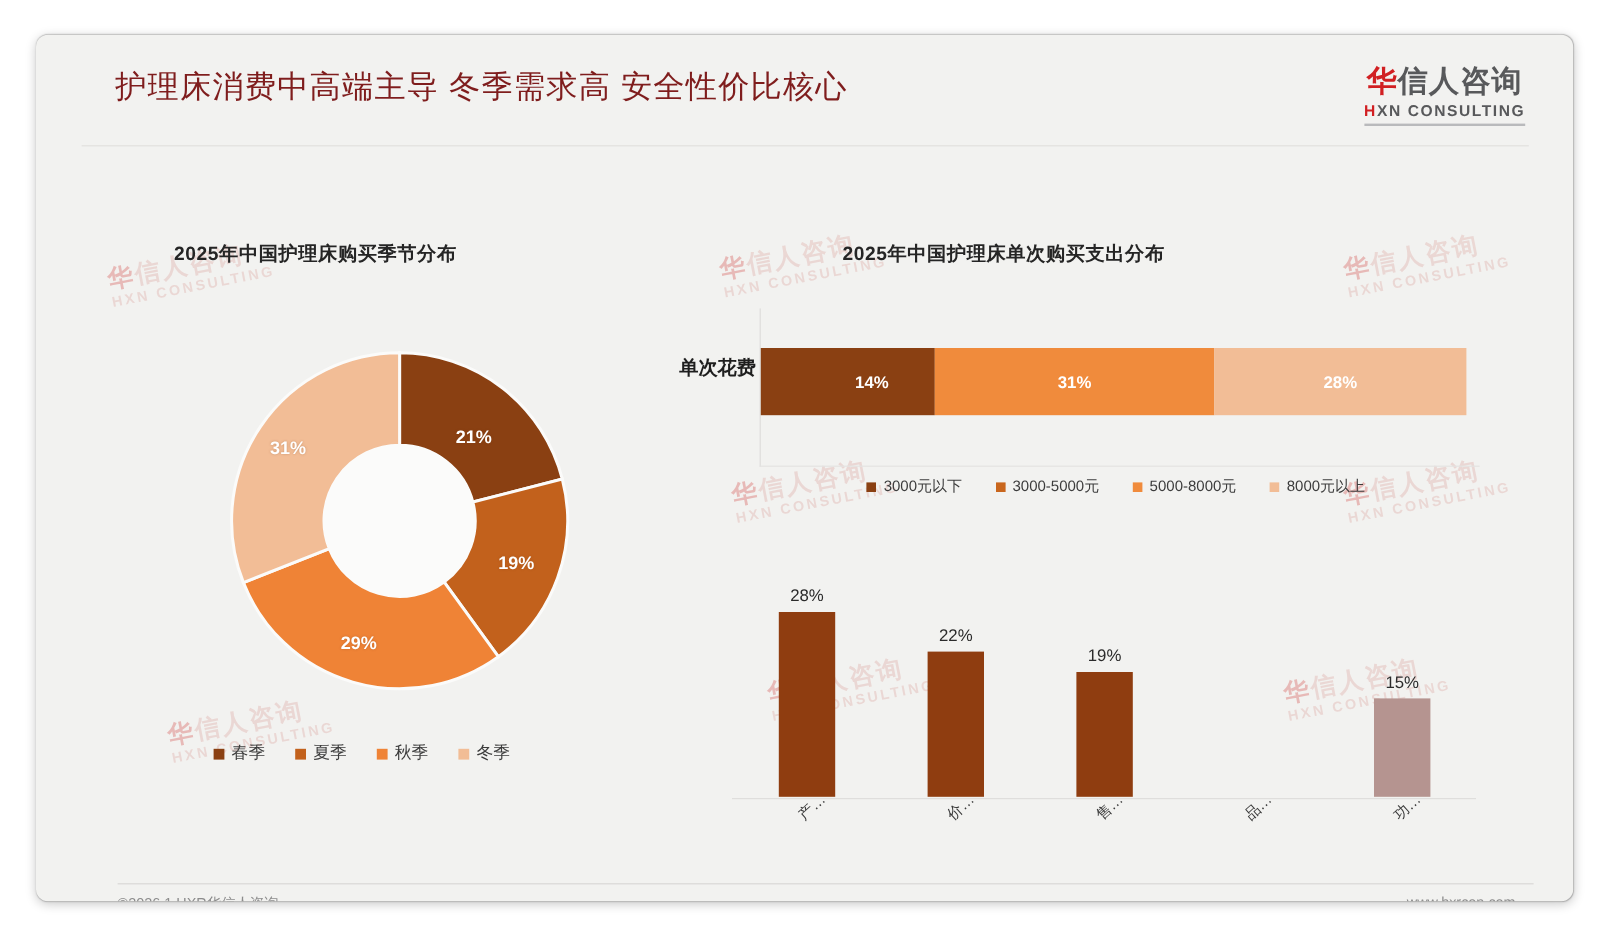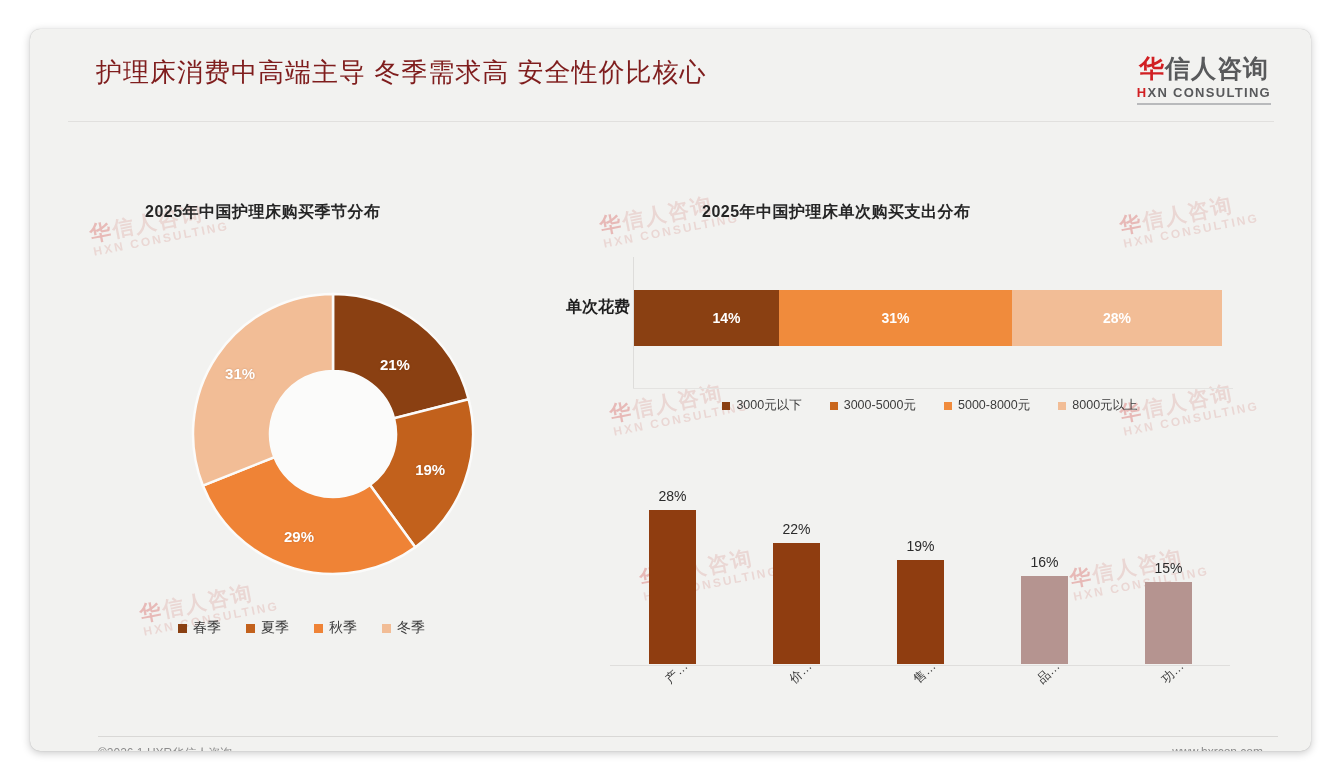--- a/index.html
+++ b/index.html
@@ -278,24 +278,20 @@
           <div class="val" style="bottom: 160px;">28%</div>
         </div>
         <div class="col" style="left: 162.5px; height: 165px;">
           <div class="bar" style="height: 121px; background: rgb(143, 61, 16);"></div>
           <div class="val" style="bottom: 127px;">22%</div>
         </div>
         <div class="col" style="left: 286.5px; height: 165px;">
           <div class="bar" style="height: 104.5px; background: rgb(143, 61, 16);"></div>
           <div class="val" style="bottom: 110.5px;">19%</div>
         </div>
-        <div class="col" style="left: 410.5px; height: 165px;">
-          <div class="bar" style="height: 88px; background: rgb(181, 148, 144);"></div>
-          <div class="val" style="bottom: 94px;">16%</div>
-        </div>
         <div class="col" style="left: 534.5px; height: 165px;">
           <div class="bar" style="height: 82.5px; background: rgb(181, 148, 144);"></div>
           <div class="val" style="bottom: 88.5px;">15%</div>
         </div>
       </div>
     <div id="col-baseline"></div>
     <div id="col-xlabels">
         <div class="xlbl" style="left: 72px; top: 176px;">产…</div>
         <div class="xlbl" style="left: 196px; top: 176px;">价…</div>
         <div class="xlbl" style="left: 320px; top: 176px;">售…</div>

